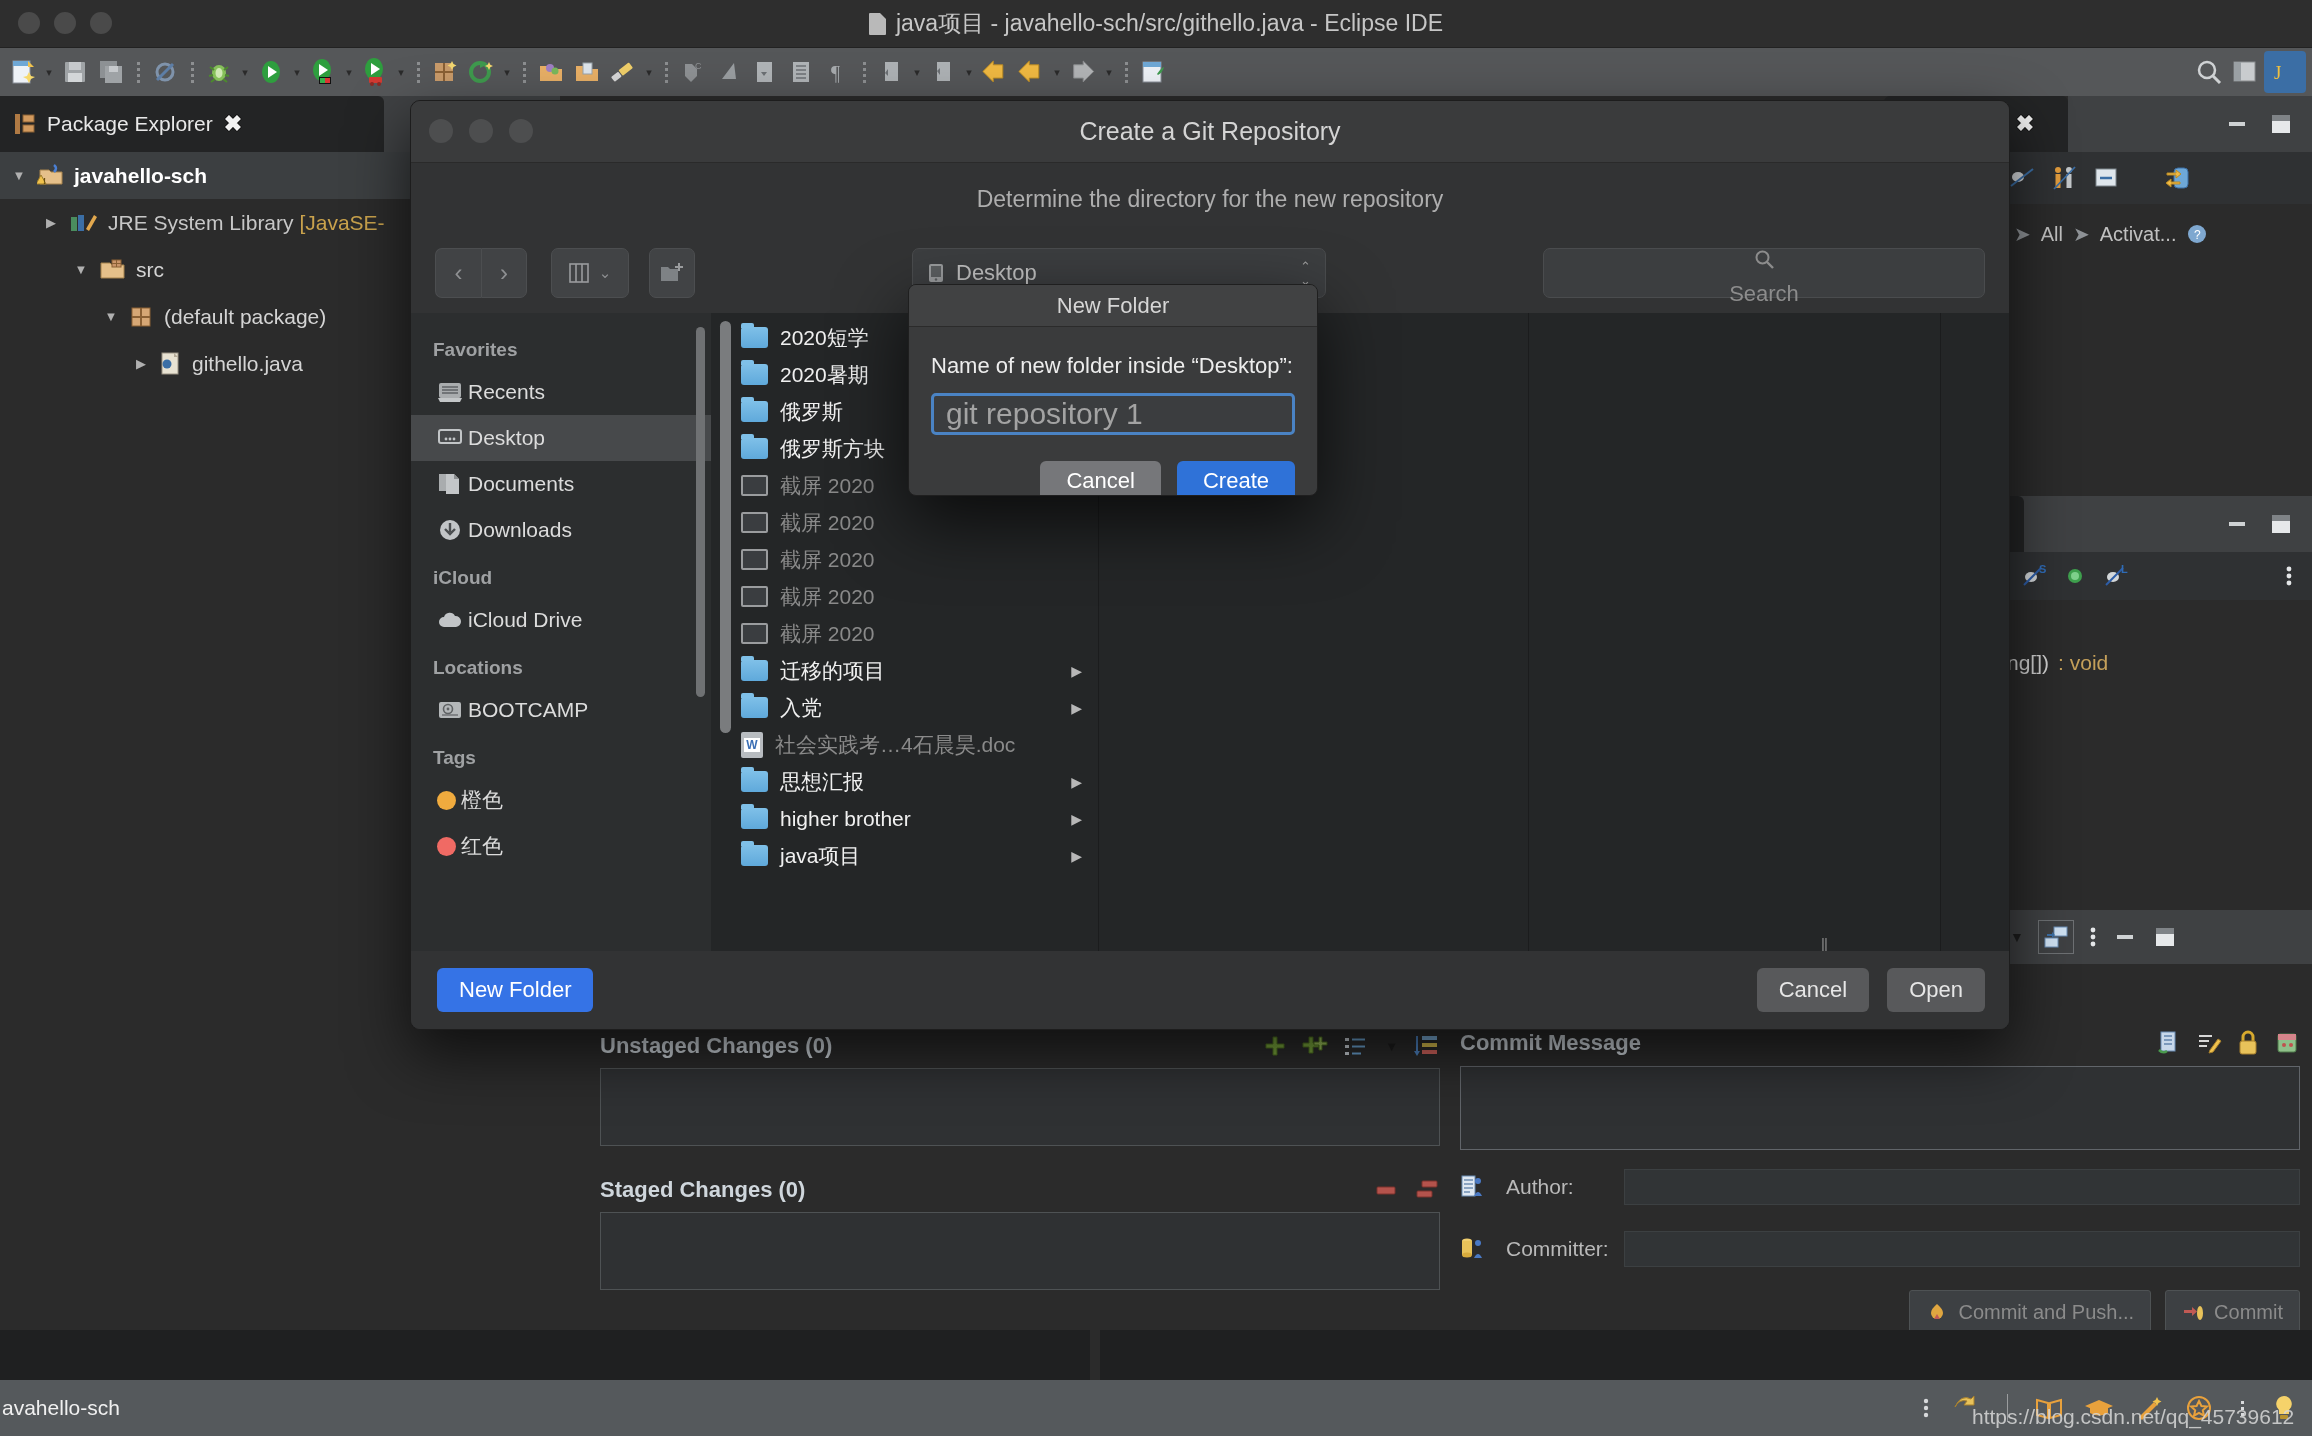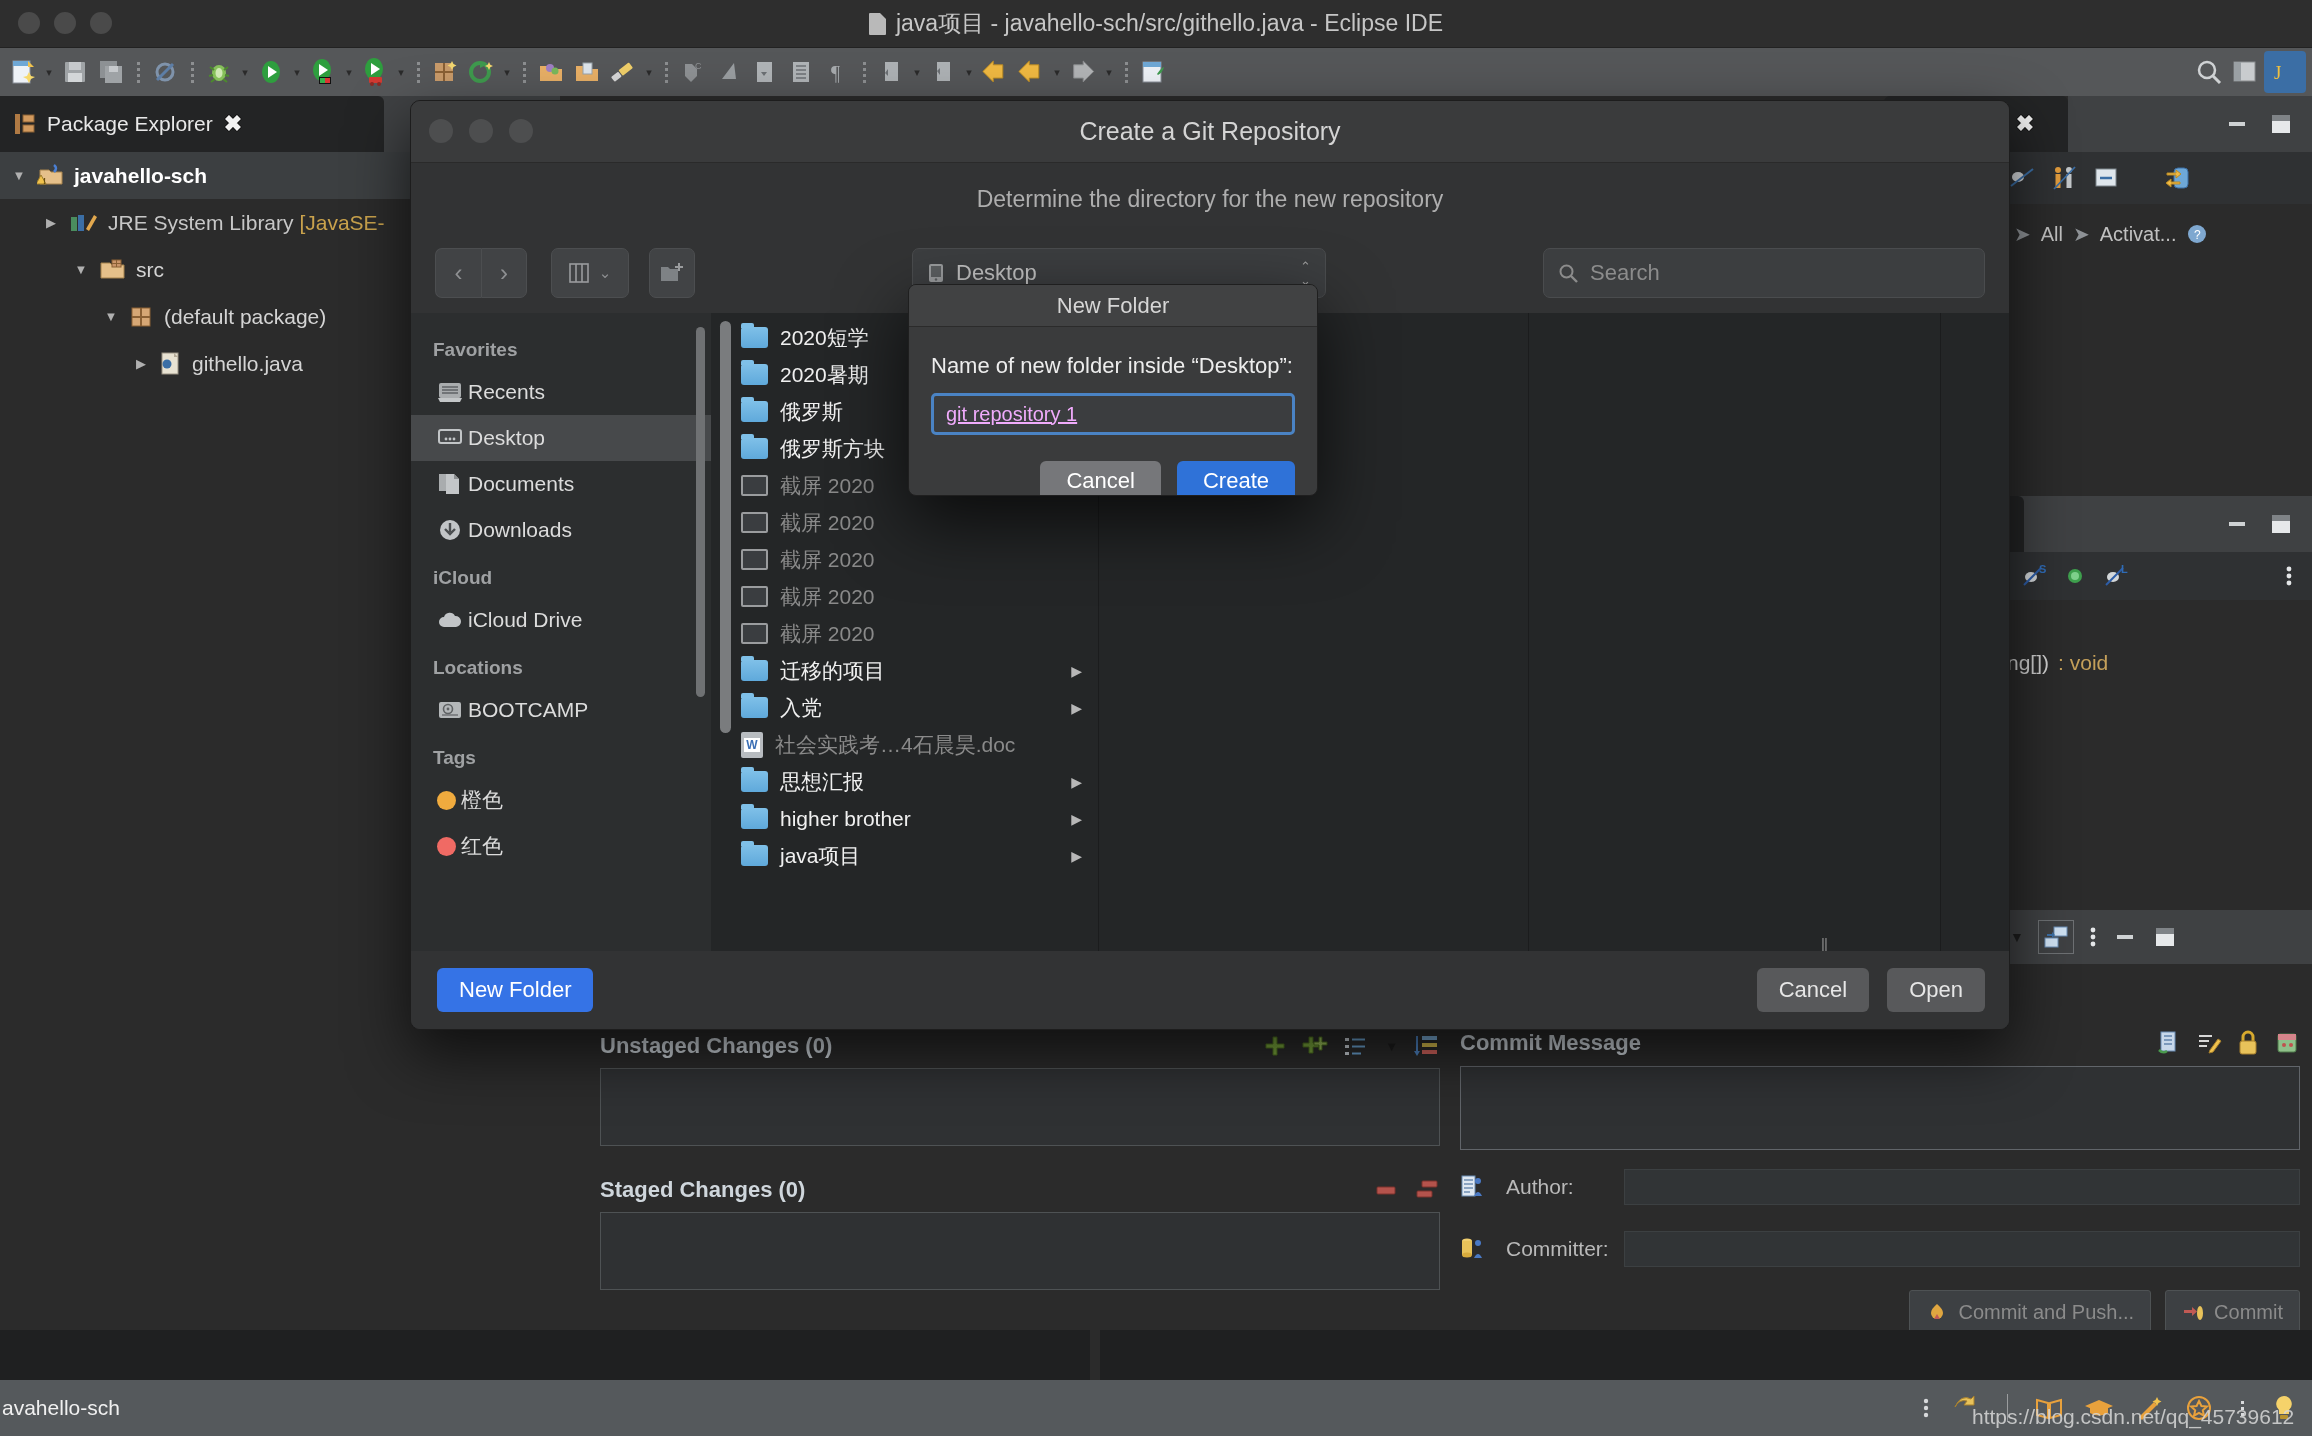--- a/index.html
+++ b/index.html
@@ -177,20 +177,21 @@
   .path-pop {
     width: 414px; height: 50px; background:#3c3e40; border:1px solid #4a4c4e; border-radius:7px;
     display:flex; align-items:center; padding: 0 14px; gap:11px; color:#c2c2c2; font-size:22px;
     margin-left: auto;
   }
   .path-pop .arrows { margin-left:auto; display:flex; flex-direction:column; gap:1px; color:#9a9a9a; font-size: 13px; line-height: 1;}
   .srch {
     width: 442px; height: 50px; background:#3c3e40; border:1px solid #4a4c4e; border-radius:7px;
     display:flex; align-items:center; padding:0 14px; gap:12px; color:#8c8c8c; font-size:22px;
     margin-left: auto;
+    flex-direction: column;
   }
 
   .browser {
     position:absolute; left:0; top:212px; width:1600px; height: 640px; display:flex; background:#282a2b;
   }
   .sidebar { width: 300px; background:#2c2e2f; padding-top: 12px; overflow:hidden; position:relative; }
   .sb-group { color:#9fa1a3; font-size:19px; font-weight:700; padding: 14px 0 8px 22px; }
   .sb-item { height: 46px; display:flex; align-items:center; gap:5px; padding-left: 26px; color:#dcdcdc; font-size:21px; }
   .sb-item.sel { background:#47494b; }
   .sb-scroll { position:absolute; right:6px; top:14px; width:9px; height: 370px; background:#6f7173; border-radius:5px; }
@@ -246,21 +247,21 @@
     box-shadow: 0 26px 70px rgba(0,0,0,.7); overflow:hidden;
   }
   .nf-title {
     height: 42px; background:#414243; display:flex; align-items:center; justify-content:center;
     color:#d6d6d6; font-size:22px; border-bottom:1px solid #2b2b2b;
   }
   .nf-body { padding: 26px 22px 0 22px; }
   .nf-label { color:#ededed; font-size:22px; margin-bottom: 14px; }
   .nf-input {
     height: 42px; background:#3b3d3f; border: 3px solid #4a83c4; border-radius:5px;
-    display:flex; align-items:center; padding: 0 12px; color:#f0abfc; font-size:20px;text-decoration:underline;
+    display:flex; align-items:center; padding: 0 12px; color:#a3a3a3; font-size:30px;
   }
   .nf-buttons { display:flex; justify-content:flex-end; gap:16px; margin-top: 26px; padding-right: 22px; }
   .nf-btn { border-radius:6px; font-size:22px; padding: 9px 26px; border:none; line-height:1; }
   .nf-btn.cancel { background:#76777a; color:#fff; }
   .nf-btn.create { background:#2f72d8; color:#fff; }
 
   
   .watermark {
     position:absolute; left: 1972px; top: 1405px; color:#d8d8d8; font-size: 21px; opacity:.85;
     white-space:nowrap; pointer-events:none;

